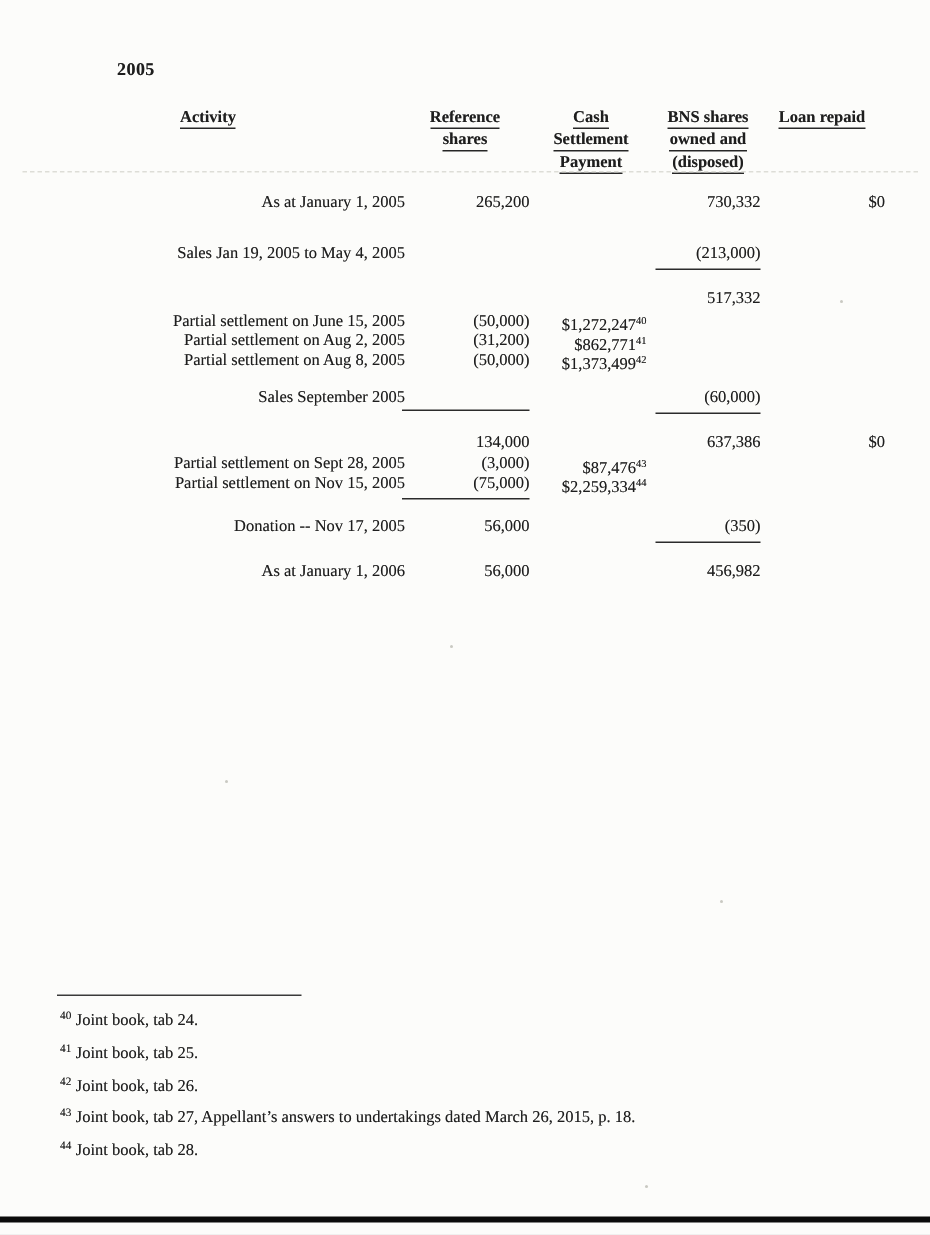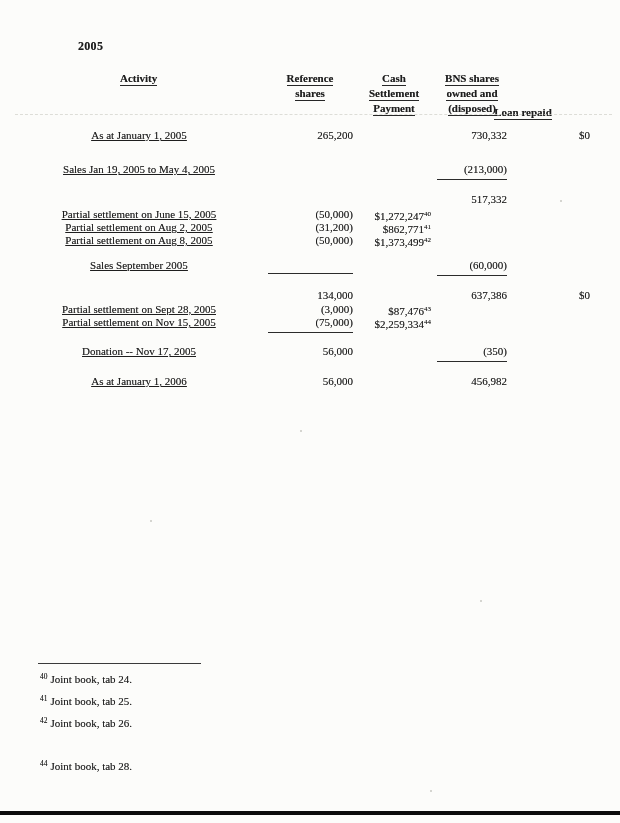--- a/index.html
+++ b/index.html
@@ -16,28 +16,28 @@
   .pageno{position:absolute;top:3px;left:0;width:620px;text-align:center;font-size:12px;}
   .section-title{position:absolute;top:39px;left:78px;font-size:12px;font-weight:bold;letter-spacing:.3px;}
   
   .hdr{position:absolute;top:71px;left:0;width:620px;font-weight:bold;font-size:11px;line-height:14px;}
   .hcol{position:absolute;top:0;text-align:center;}
   .hcol span{display:inline-block;border-bottom:1px solid #262626;padding-bottom:0px;}
   .h-activity{left:108px;width:60px;text-align:left;margin-left:12px;}
   .h-ref{left:272px;width:76px;}
   .h-cash{left:356px;width:76px;text-decoration:underline;}
   .h-bns{left:434px;width:76px;}
-  .h-loan{left:480px;width:86px;margin-top:34px;}
+  .h-loan{left:505px;width:86px;}
   .hline{display:block;}
   
   .scanline{position:absolute;top:114px;left:15px;width:597px;border-top:1px dashed #d3d3cc;opacity:.75;}
   
   .row{position:absolute;left:0;width:620px;font-size:11px;line-height:13px;}
   .cell{position:absolute;top:0;white-space:nowrap;}
-  .c-act{left:8px;width:262px;text-align:center;text-decoration:underline;}
+  .c-act{left:8px;width:262px;text-align:right;}
   .c-ref{left:268px;width:85px;text-align:right;}
   .c-cash{left:352px;width:79px;text-align:right;}
   .c-bns{left:437px;width:70px;text-align:right;}
   .c-loan{left:518px;width:72px;text-align:right;}
   .u{border-bottom:1px solid #2b2b2b;padding-bottom:3px;}
   .uline-only{height:14px;border-bottom:1px solid #2b2b2b;}
   sup.note{font-size:7px;vertical-align:4px;letter-spacing:0;}
   
   .fnsep{position:absolute;top:663px;left:38px;width:163px;border-top:1px solid #3a3a3a;}
   .fn{position:absolute;left:40px;font-size:11px;white-space:nowrap;}
@@ -151,20 +151,23 @@
 
   <div class="fn" style="top:672px">
     <sup>40</sup><span>Joint book, tab 24.</span>
   </div>
   <div class="fn" style="top:694px">
     <sup>41</sup><span>Joint book, tab 25.</span>
   </div>
   <div class="fn" style="top:716px">
     <sup>42</sup><span>Joint book, tab 26.</span>
   </div>
+  <div class="fn" style="top:737px">
+    <sup>43</sup><span>Joint book, tab 27, Appellant’s answers to undertakings dated March 26, 2015, p. 18.</span>
+  </div>
   <div class="fn" style="top:759px">
     <sup>44</sup><span>Joint book, tab 28.</span>
   </div>
 
   <div class="speck" style="top:200px;left:560px"></div>
   <div class="speck" style="top:430px;left:300px"></div>
   <div class="speck" style="top:520px;left:150px"></div>
   <div class="speck" style="top:600px;left:480px"></div>
   <div class="speck" style="top:790px;left:430px"></div>
 

